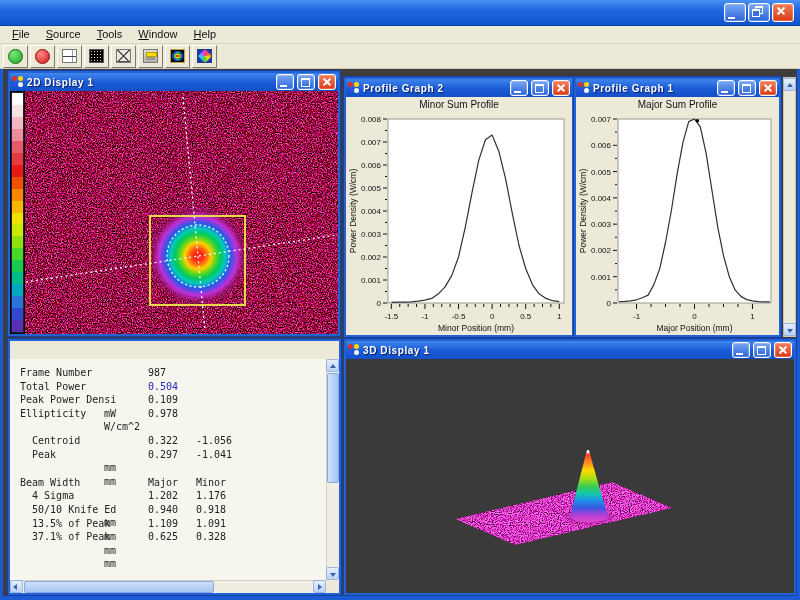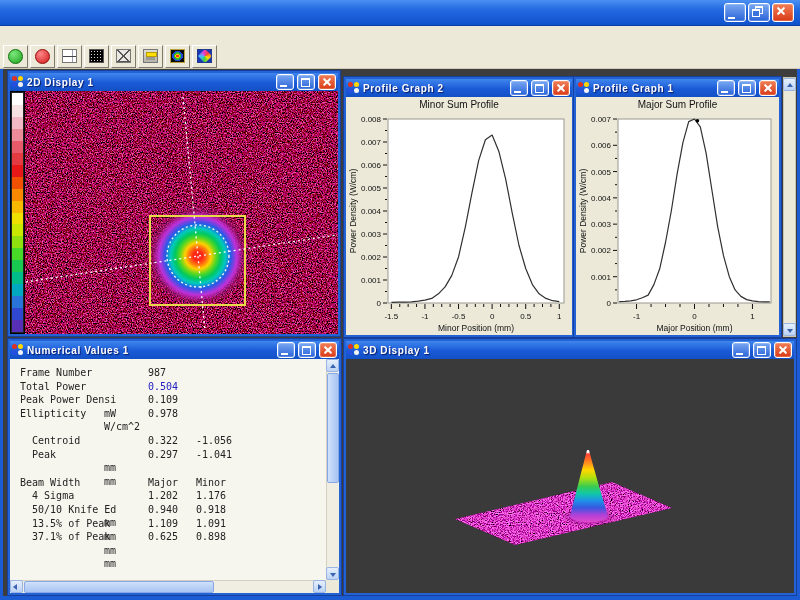--- a/index.html
+++ b/index.html
@@ -125,20 +125,27 @@
       </filter>
     </defs>
   </svg>
 
   <div class="main-titlebar">
     <div class="cbtn big min"></div>
     <div class="cbtn big restore"></div>
     <div class="cbtn big close"></div>
   </div>
 
+  <div class="menubar">
+      <div class="menu-item">File</div>
+      <div class="menu-item">Source</div>
+      <div class="menu-item">Tools</div>
+      <div class="menu-item">Window</div>
+      <div class="menu-item">Help</div>
+    </div>
 
   <div class="toolbar">
       <div class="tbtn">
         <div class="green-circle-icon"></div>
       </div>
       <div class="tbtn">
         <div class="red-circle-icon"></div>
       </div>
       <div class="tbtn">
         <div class="profiles-icon"></div>
@@ -354,32 +361,20 @@
     <div class="mdi-scroll" style="left:780px;top:8px;width:13px;height:260px;">
       <div class="sbtn" style="left:-1px;top:0;">
           <div class="arrow a-up"></div>
         </div>
       <div class="sbtn" style="left:-1px;bottom:0;top:auto;">
           <div class="arrow a-down"></div>
         </div>
     </div>
 
     <div class="win" style="left:5px;top:270px;width:333px;height:256px;">
-      <div class="wtbar">
-        <div class="app-mini-icon">
-            <i></i>
-            <i></i>
-            <i></i>
-            <i></i>
-          </div>
-        <div class="wtitle">Numerical Values 1</div>
-        <div class="cbtn min"></div>
-        <div class="cbtn max"></div>
-        <div class="cbtn close"></div>
-      </div>
       <div class="wcontent" style="background:#0f766e;">
         <div class="numbody">
             <div class="nrow">
               <span class="nl">Frame Number</span>
               <span class="nu"></span>
               <span class="n1">987</span>
               <span class="n2"></span>
             </div>
             <div class="nrow">
               <span class="nl">Total Power</span>
@@ -434,21 +429,21 @@
             <div class="nrow">
               <span class="nl">  13.5% of Peak</span>
               <span class="nu">mm</span>
               <span class="n1">1.109</span>
               <span class="n2">1.091</span>
             </div>
             <div class="nrow">
               <span class="nl">  37.1% of Peak</span>
               <span class="nu">mm</span>
               <span class="n1">0.625</span>
-              <span class="n2">0.898</span>
+              <span class="n2">0.328</span>
             </div>
           </div>
         <div class="vsb">
           <div class="sbtn" style="left:-1px;top:0;">
               <div class="arrow a-up"></div>
             </div>
           <div class="thumb" style="left:0;right:0;top:14px;height:110px;"></div>
           <div class="sbtn" style="left:-1px;bottom:0;top:auto;">
               <div class="arrow a-down"></div>
             </div>

